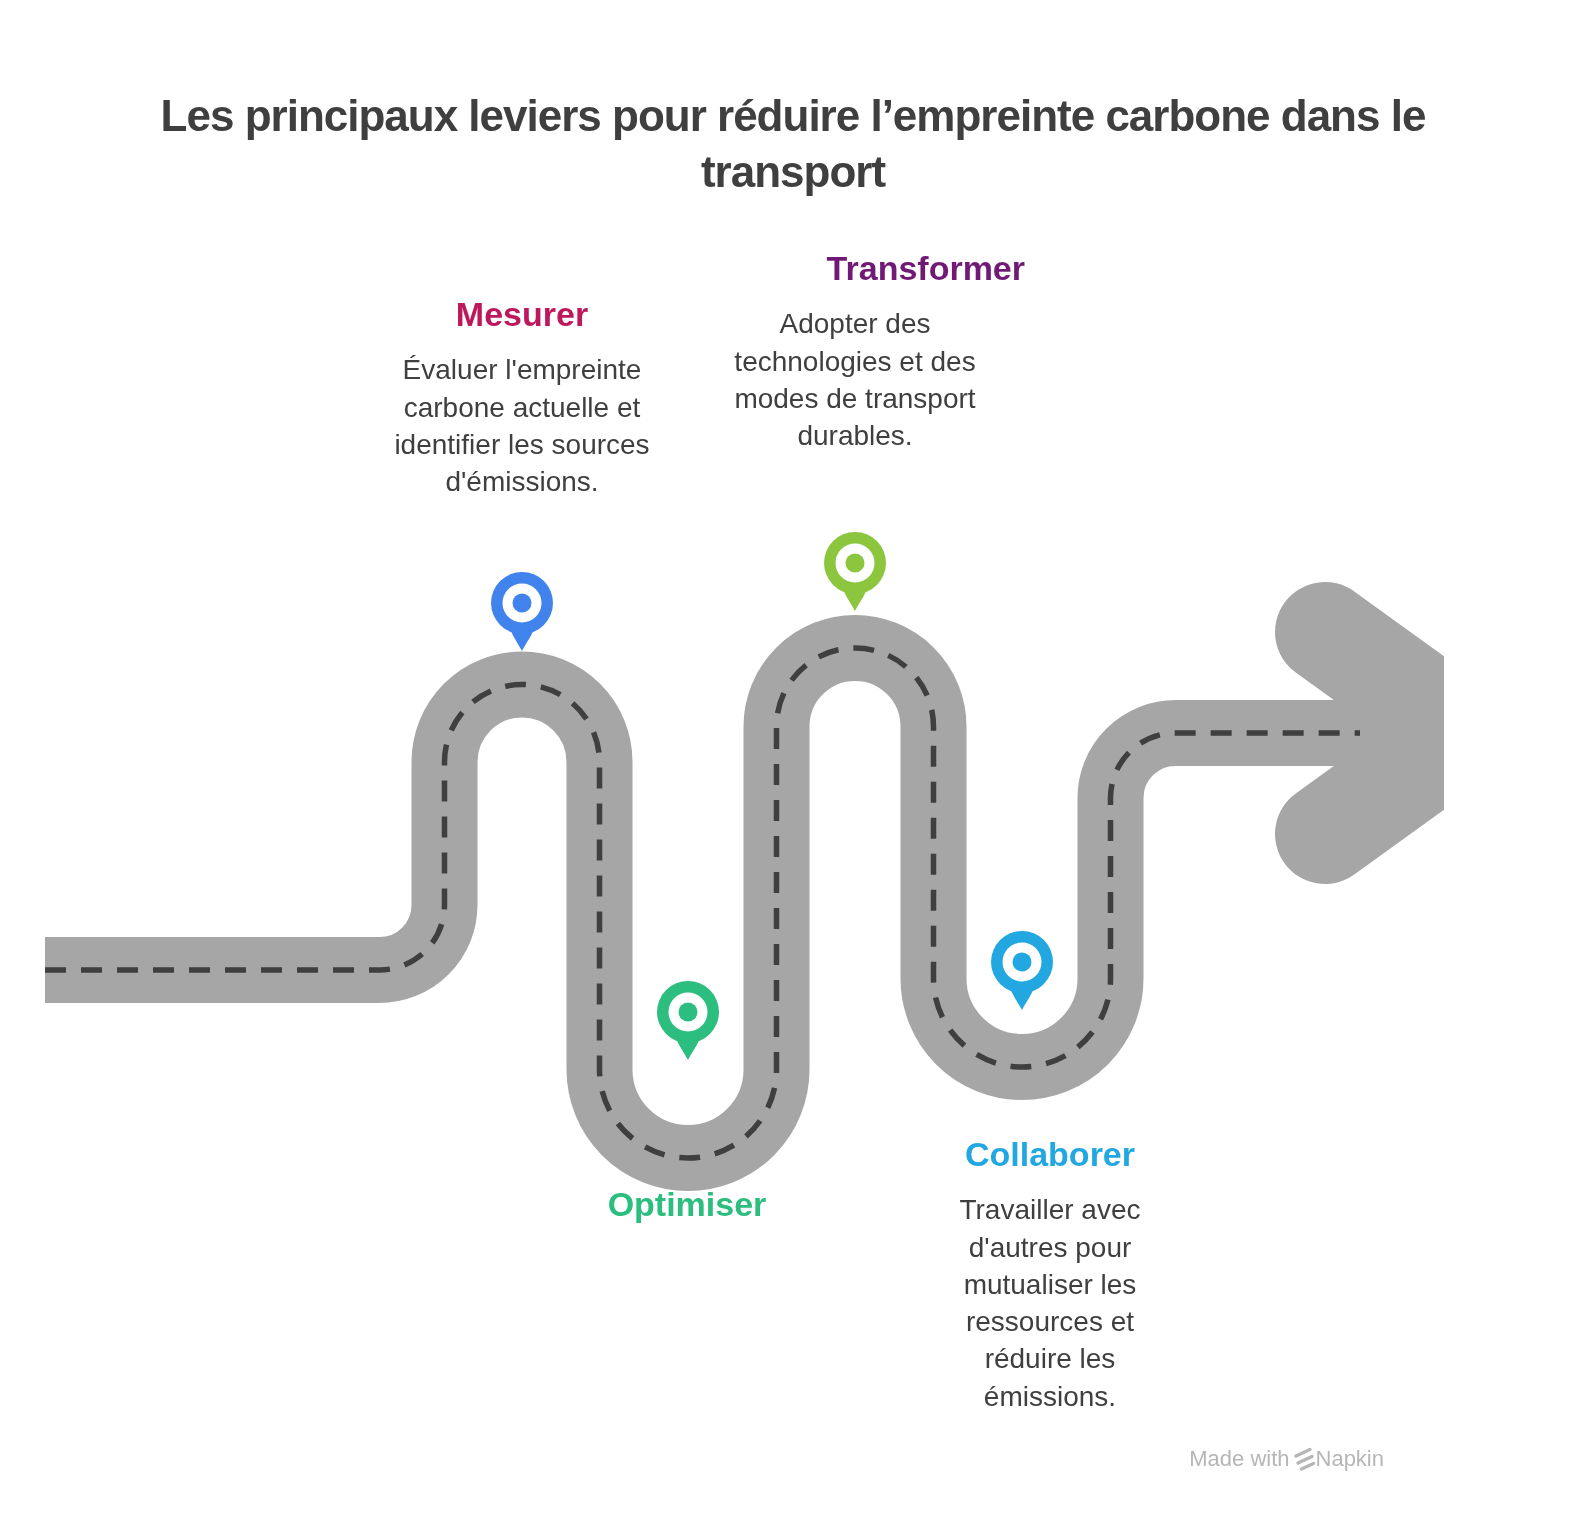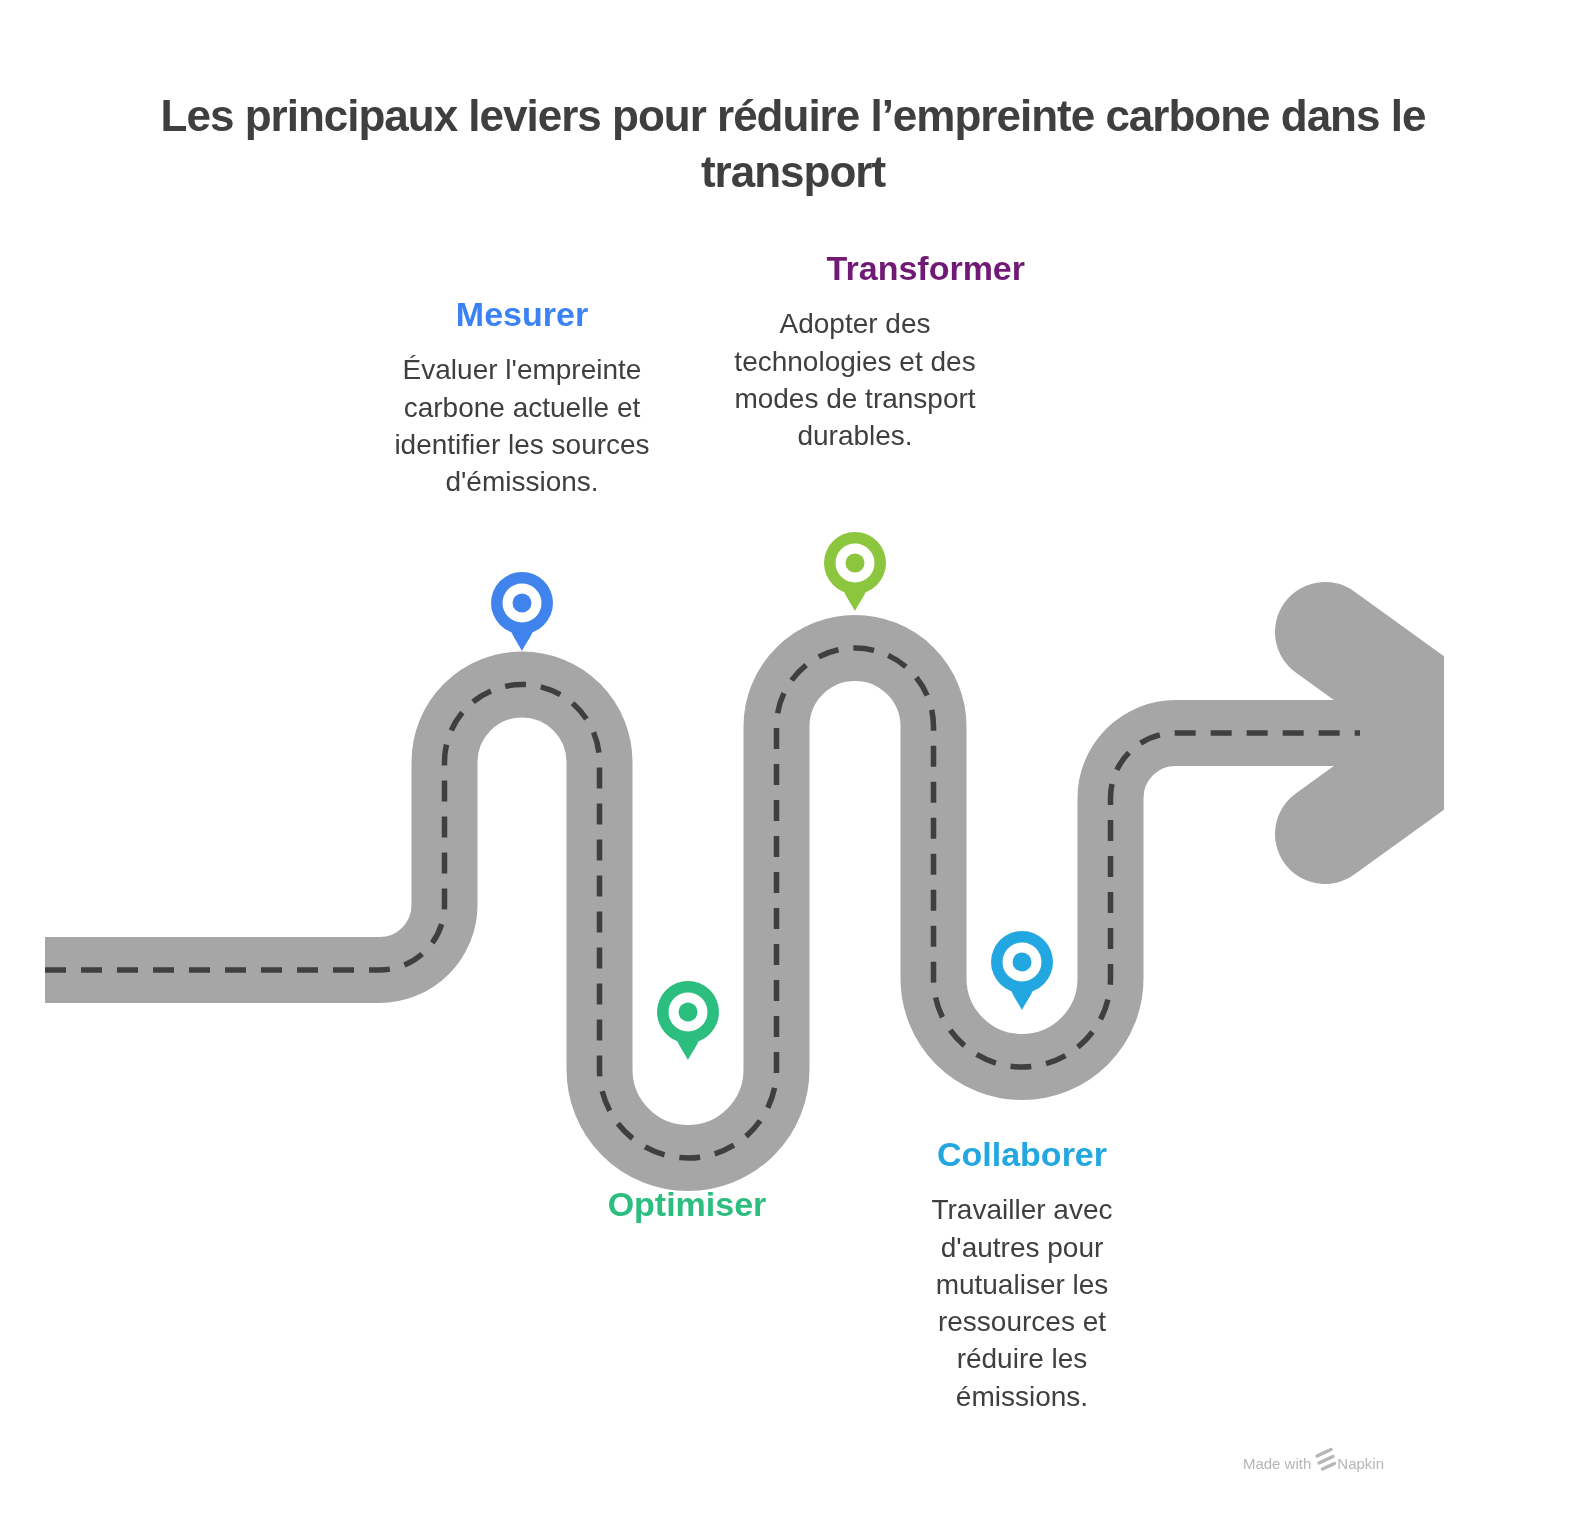--- a/index.html
+++ b/index.html
@@ -12,28 +12,28 @@
     position:absolute;left:0;top:88px;width:1586px;
     text-align:center;font-size:44px;font-weight:bold;color:#3f3f3f;
     line-height:1.28;letter-spacing:-1px;white-space:pre-line;
   }
   .step-block{position:absolute;width:340px;text-align:center;}
   .step-title{font-size:34px;font-weight:bold;margin-bottom:18px;line-height:1.1;}
   .step-desc{font-size:28px;color:#3f3f3f;line-height:1.33;white-space:pre-line;}
   #step-mesurer{left:352px;top:296px;}
   #step-transformer{left:685px;top:250px;}
   #step-optimiser{left:517px;top:1186px;}
-  #step-collaborer{left:852px;top:1136px;}
-  #step-mesurer .step-title{color:#3b82f6;text-align:center;}
+  #step-collaborer{left:880px;top:1136px;}
+  #step-mesurer .step-title{color:#be185d;text-align:center;}
   #step-transformer .step-title{color:#701a75;text-align:right;}
   #step-optimiser .step-title{color:#2CBE7E;}
   #step-collaborer .step-title{color:#22A7E0;}
   .footer{
-    position:absolute;right:60px;top:1446px;display:flex;align-items:flex-end;
-    color:#b6b6b6;font-size:15px;
+    position:absolute;right:60px;top:1446px;display:flex;align-items:flex-start;
+    color:#b6b6b6;font-size:22px;
   }
   .footer .brand{color:#b6b6b6;}
 </style>
 </head>
 <body>
 
 <div id="canvas">
 
   <svg id="road-layer" width="1586" height="1536" viewBox="0 0 1586 1536">
 

